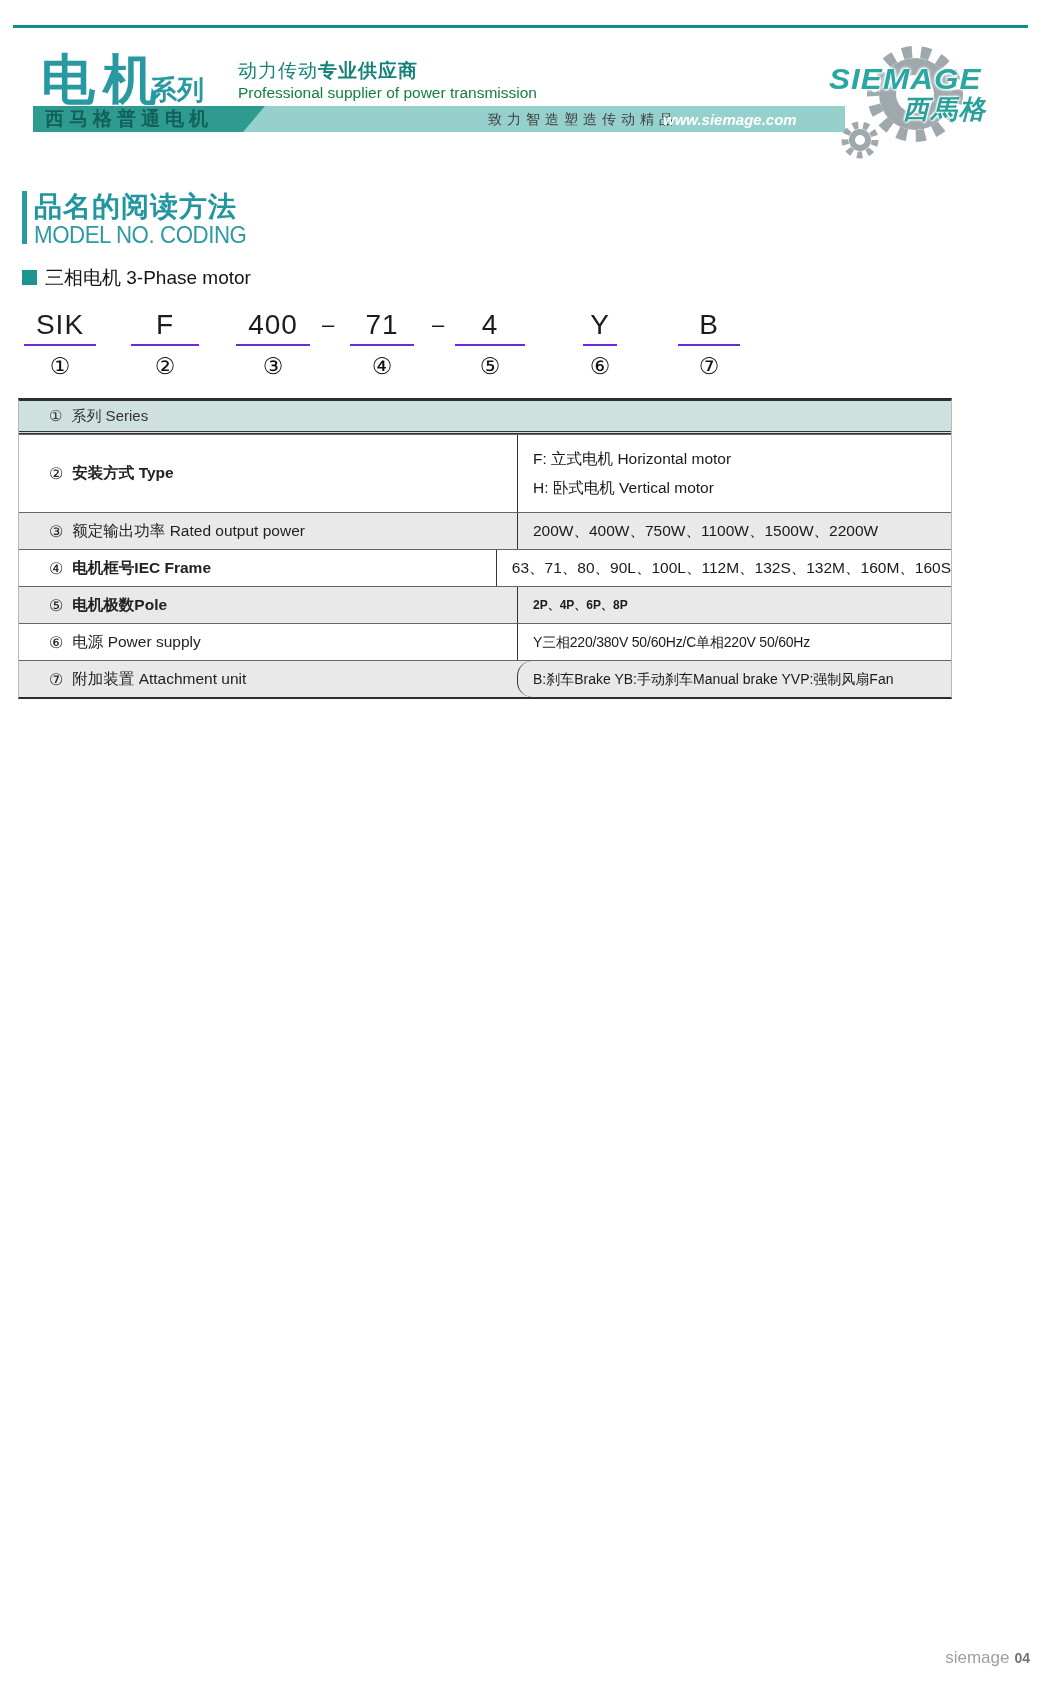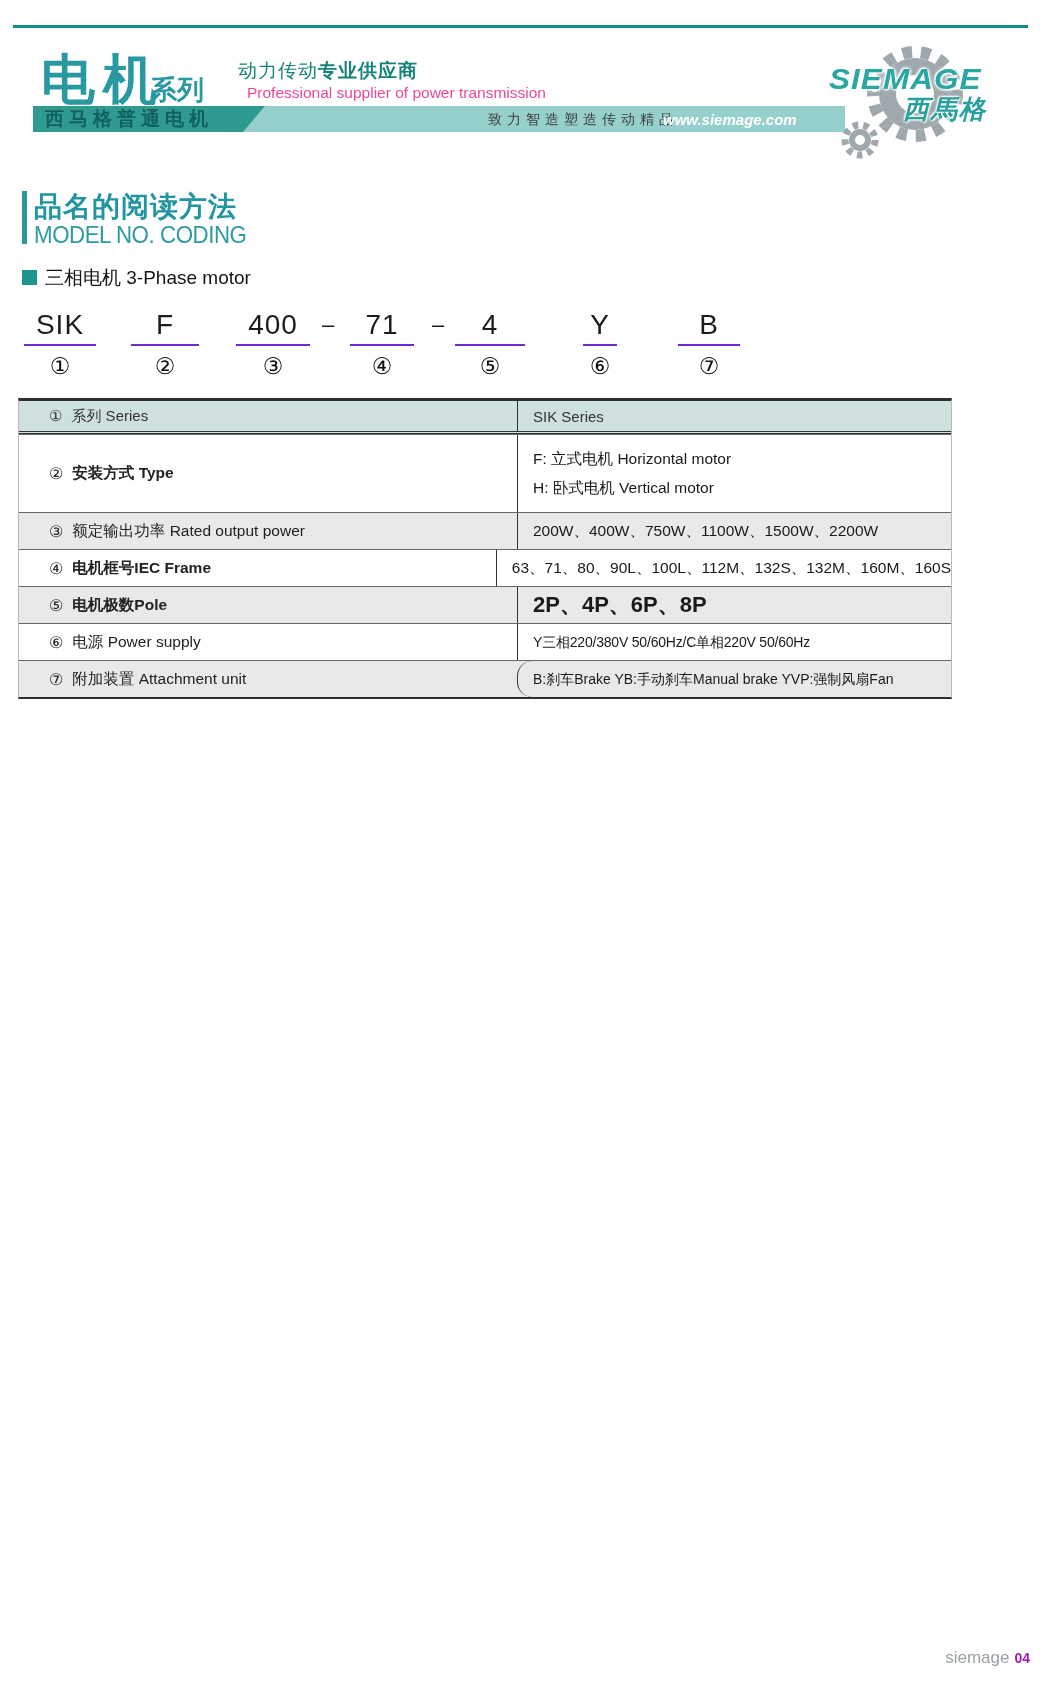--- a/index.html
+++ b/index.html
@@ -16,21 +16,21 @@
              clip-path:polygon(0 0,100% 0,calc(100% - 22px) 100%,0 100%);
              display:flex;align-items:center;}
   .band-dark span{margin-left:12px;font-family:"Liberation Serif",serif;font-size:19px;
                   font-weight:bold;color:#10605c;letter-spacing:5px;white-space:nowrap;}
   .band-slogan{position:absolute;left:455px;top:0;height:26px;line-height:27px;color:#404040;
                font-size:14px;letter-spacing:5px;white-space:nowrap;}
   .band-site{position:absolute;left:630px;top:0;height:26px;line-height:27px;color:#fff;
              font-size:15px;font-weight:bold;font-style:italic;white-space:nowrap;}
   .tagline-cn{position:absolute;left:238px;top:58px;font-size:19px;color:#16837a;letter-spacing:1px;}
   .tagline-cn b{font-weight:bold;}
-  .tagline-en{position:absolute;left:238px;top:84px;font-size:15.5px;color:#ec4899;margin-left:9px;}
+  .tagline-en{position:absolute;left:238px;top:84px;font-size:15.5px;color:#15803d;}
 
   .logo{position:absolute;left:815px;top:36px;width:240px;height:130px;}
   .logo svg{position:absolute;left:0;top:0;}
   .logo-text{position:absolute;left:14px;top:26px;font-size:30px;font-style:italic;font-weight:bold;
              color:#2aa7a3;letter-spacing:1px;transform:scaleX(1.05);transform-origin:left;
              text-shadow:0 0 2px #fff,0 0 3px #fff,0 0 4px #fff,1px 1px 2px #fff,-1px -1px 2px #fff;}
   .logo-cn{position:absolute;left:88px;top:56px;font-size:26px;font-style:italic;font-weight:bold;
            font-family:"Liberation Serif",serif;color:#28a09c;letter-spacing:2px;
            text-shadow:0 0 2px #fff,0 0 3px #fff,1px 1px 2px #fff,-1px -1px 2px #fff;}
 
@@ -70,28 +70,28 @@
            justify-content:center;gap:5px;}
   .tnum{font-size:16px;color:#222;}
   .tlabel{font-size:15.5px;color:#222;white-space:nowrap;}
   .tvalue{font-size:15.5px;color:#1a1a1a;}
   .tvalue .vline{white-space:nowrap;line-height:24px;}
   .thead .tnum,.thead .tlabel{font-size:15px;color:#333;}
   .thead .tvalue{font-size:15px;color:#333;}
   .ctable > div:nth-child(2) .tlabel,
   .ctable > div:nth-child(4) .tlabel,
   .ctable > div:nth-child(5) .tlabel{font-weight:bold;}
-  .ctable > div:nth-child(5) .tvalue{font-weight:bold;font-size:22px;}
+  .ctable > div:nth-child(5) .tvalue{font-weight:bold;font-size:12px;}
   .ctable > div:nth-child(6) .tvalue{font-size:14px;letter-spacing:-0.2px;}
   .ctable > div:nth-child(7) .tvalue{font-size:14px;border-radius:15px;}
 
   
   .footer{position:absolute;top:1648px;right:25px;display:flex;align-items:baseline;gap:5px;}
   .footer-brand{font-size:17px;color:#9aa0a4;}
-  .footer-page{font-size:14px;font-weight:bold;color:#a21caf;}
+  .footer-page{font-size:14px;font-weight:bold;color:#737373;}
 </style>
 </head>
 <body>
 
 <div class="page">
 
   <div class="top-line"></div>
 
   <div class="brand-cn">电机</div>
   <div class="brand-suffix">系列</div>
@@ -168,23 +168,20 @@
     <span class="seg-num">⑦</span>
   </div>
 </div>
 
   <div class="ctable">
     <div class="trow thead">
       <div class="tcell-l">
         <span class="tnum">①</span>
         <span class="tlabel">系列 Series</span>
       </div>
-      <div class="tcell-r">
-        <div class="tvalue">SIK Series</div>
-      </div>
     </div>
 
   <div class="trow drow">
     <div class="tcell-l">
       <span class="tnum">②</span>
       <span class="tlabel">安装方式 Type</span>
     </div>
     <div class="tcell-r tvalue">
           <div class="vline">F: 立式电机  Horizontal motor</div>
           <div class="vline">H: 卧式电机  Vertical motor</div>

